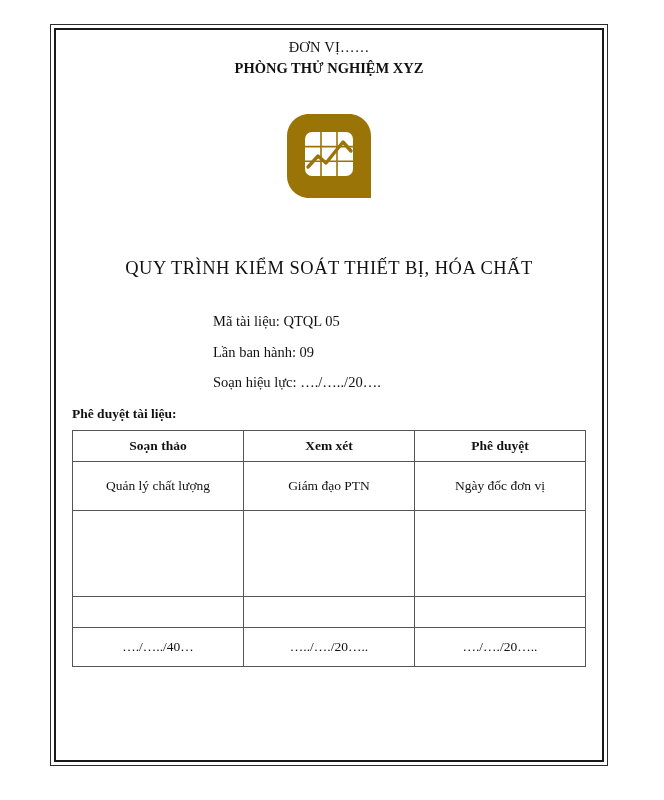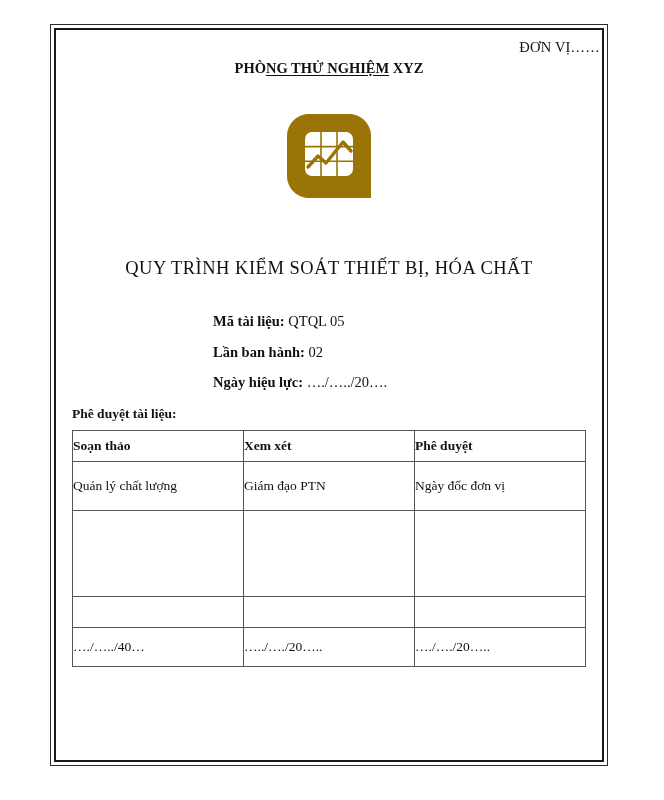--- a/index.html
+++ b/index.html
@@ -45,30 +45,28 @@
 
   
   .masthead {
     text-align: center;
     padding-top: 6px;
   }
   .masthead .org-line {
     font-size: 14.5px;
     letter-spacing: 0.2px;
     line-height: 1.35;
-    text-align: right;
   }
   .masthead .lab-line {
     font-size: 14.5px;
     font-weight: bold;
     line-height: 1.35;
     margin-top: 1px;
   }
   .lab-line .u {
-    text-decoration: underline;
     text-underline-offset: 2px;
   }
 
   
   .logo-wrap {
     margin-top: 34px;
     display: flex;
     justify-content: center;
   }
   .logo {
@@ -91,41 +89,42 @@
     margin-top: 35px;
     padding-left: 155px;
   }
   .meta-row {
     font-size: 14.5px;
     line-height: 1.0;
     margin-bottom: 16px;
     white-space: nowrap;
   }
   .meta-row .k {
-    font-weight: bold;
+    font-weight: normal;
   }
   .meta-row .v {
     font-weight: normal;
   }
 
   
   .approval-label {
     margin-left: 14px;
     font-size: 13.5px;
     font-weight: bold;
   }
   table.approval {
     margin-top: 8px;
     margin-left: 14px;
     width: 514px;
     border-collapse: collapse;
     table-layout: fixed;
   }
   table.approval td {
     border: 1px solid #555555;
+    text-align: center;
     vertical-align: middle;
     font-size: 13.5px;
     padding: 0;
     margin-left: 19px;
   }
   table.approval tr.head td {
     font-weight: bold;
     height: 30px;
   }
   table.approval tr.names td {
@@ -173,24 +172,24 @@
 
   <div class="doc-title">QUY TRÌNH KIỂM SOÁT THIẾT BỊ, HÓA CHẤT</div>
 
   <div class="meta-block">
     <div class="meta-row">
       <span class="k">Mã tài liệu:</span>
       <span class="v">QTQL 05</span>
     </div>
     <div class="meta-row">
       <span class="k">Lần ban hành:</span>
-      <span class="v">02</span>
+      <span class="v">09</span>
     </div>
     <div class="meta-row">
-      <span class="k">Ngày hiệu lực:</span>
+      <span class="k">Soạn hiệu lực:</span>
       <span class="v">…./…../20….</span>
     </div>
   </div>
 
   <div class="approval-label">Phê duyệt tài liệu:</div>
 
   <table class="approval">
     <tbody>
       <tr class="head">
         <td>Soạn thảo</td>

